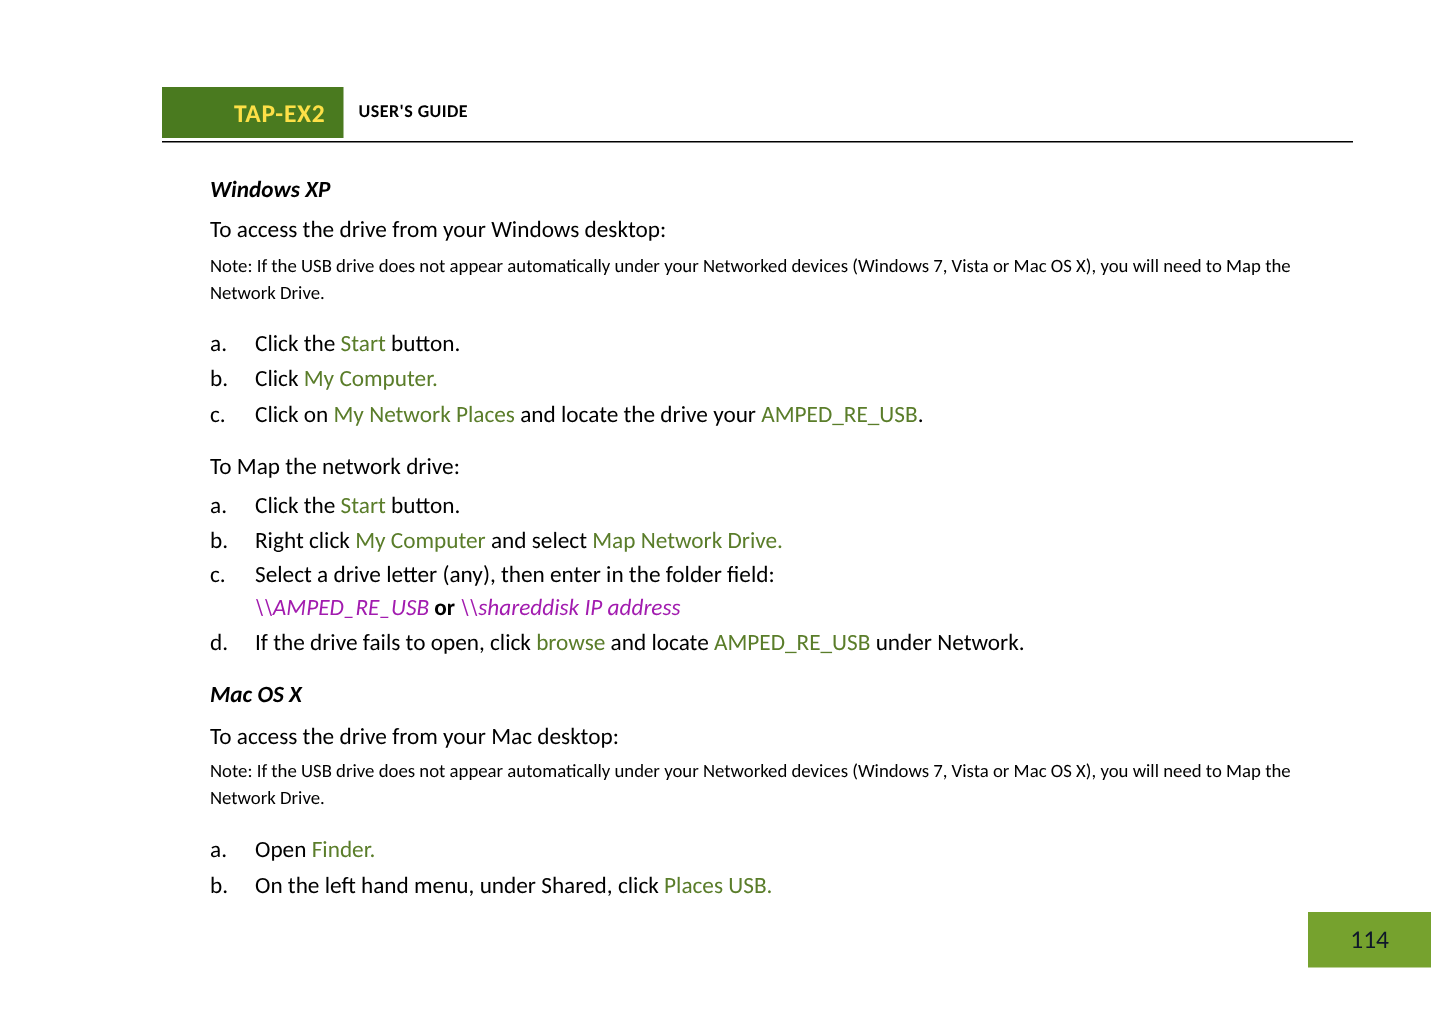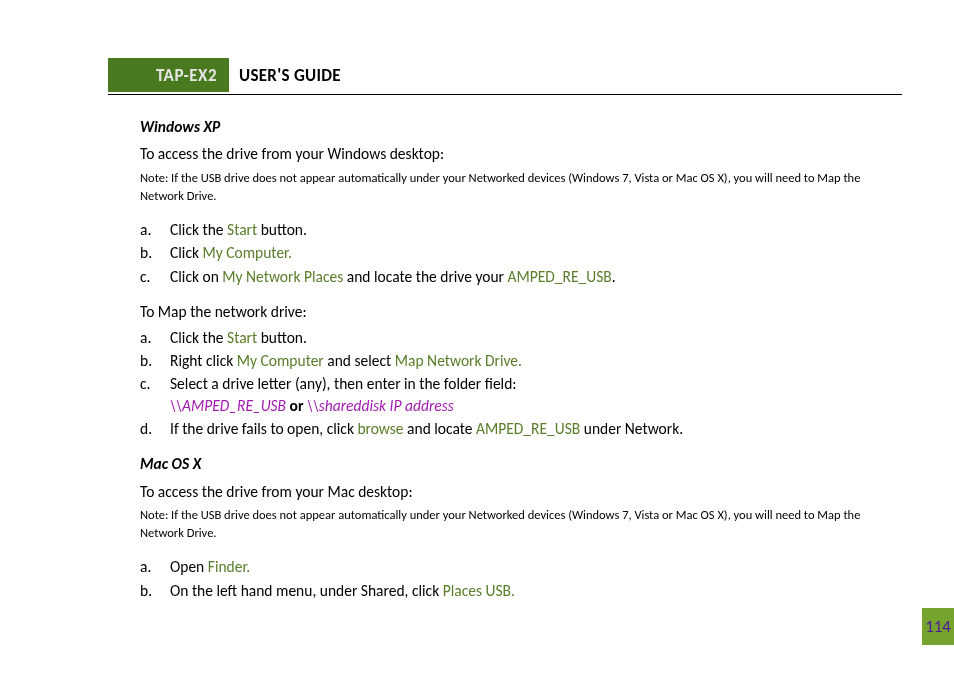--- a/index.html
+++ b/index.html
@@ -15,31 +15,31 @@
     padding: 58px 0 0 0;
   }
   .header-row {
     display: flex;
     align-items: stretch;
     margin: 0 0 0 108px;
     height: 34px;
   }
   .header-badge {
     background: #4a7a1f;
-    color: #e5e5e5;
+    color: #fde047;
     font-weight: 700;
     font-size: 17px;
     display: flex;
     align-items: center;
     padding: 0 12px 0 48px;
     letter-spacing: 0.5px;
   }
   .header-title {
     font-weight: 700;
-    font-size: 17px;
+    font-size: 12px;
     display: flex;
     align-items: center;
     padding-left: 10px;
     letter-spacing: 0.3px;
   }
   .header-rule {
     position: absolute;
     left: 108px;
     right: 52px;
     top: 94px;
@@ -82,23 +82,23 @@
   }
   .accent { color: #5a7d2a; text-align: right; }
   .accent-italic { color: #a21caf; font-style: italic; }
   .map-intro { margin: 0 0 4px 0; }
   .indent-line { margin-left: 0; }
   .page-num-badge {
     position: absolute;
     right: 0;
     bottom: 28px;
     background: #76a22e;
-    color: #4c1d95;
+    color: #0f172a;
     font-size: 17px;
-    padding: 8px 3px;
+    padding: 8px 28px;
   }
 </style>
 </head>
 <body>
 
 <div class="page">
 
   <div class="header-row">
     <div class="header-badge">TAP-EX2</div>
     <div class="header-title">USER'S GUIDE</div>

